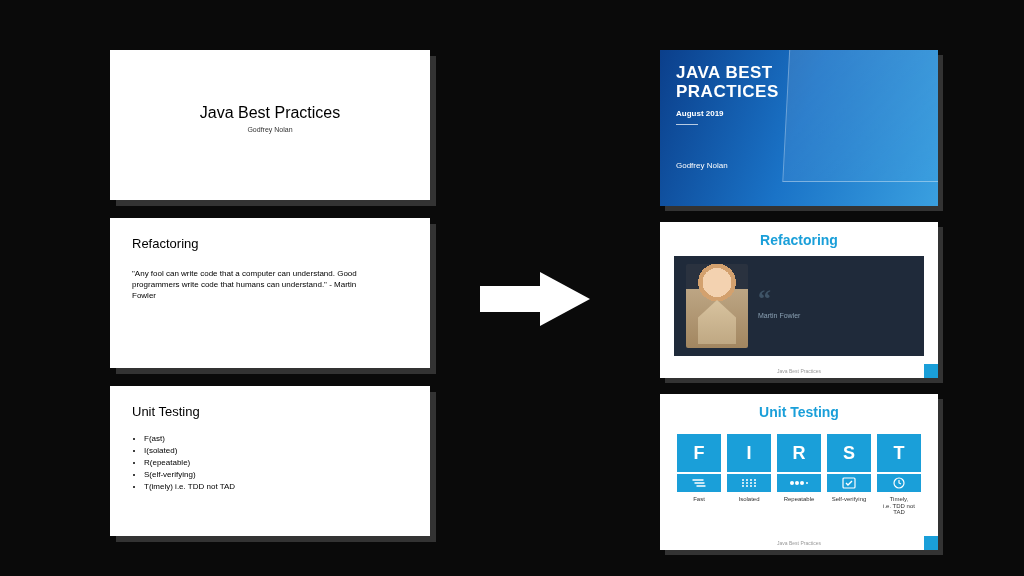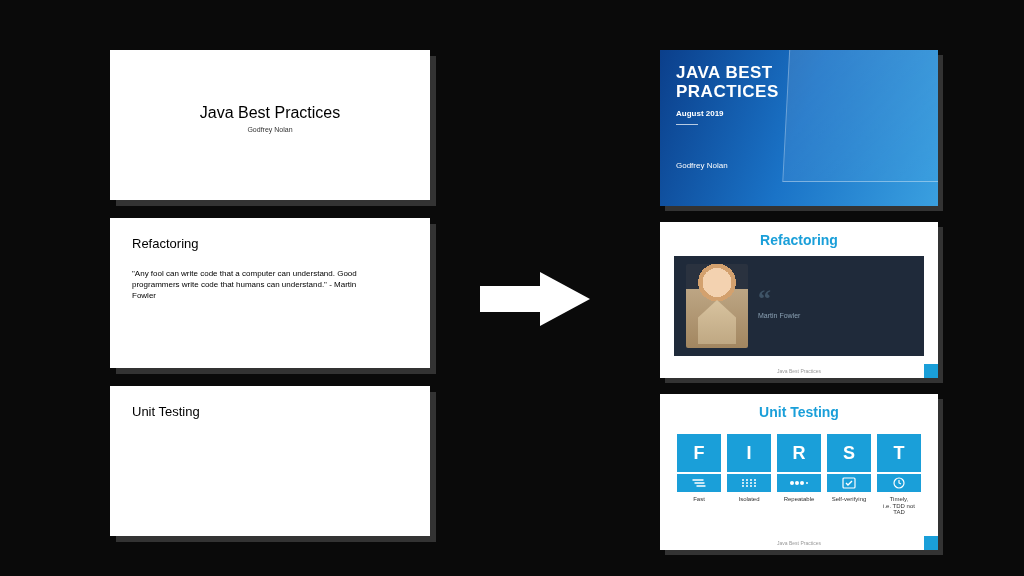--- a/index.html
+++ b/index.html
@@ -124,20 +124,27 @@
     <div class="ls1-sub">Godfrey Nolan</div>
   </div>
 
   <div class="slide">
     <div class="ls2-title">Refactoring</div>
     <div class="ls2-quote">"Any fool can write code that a computer can understand. Good programmers write code that humans can understand." - Martin Fowler</div>
   </div>
 
   <div class="slide">
     <div class="ls3-title">Unit Testing</div>
+    <ul class="ls3-list">
+      <li>F(ast)</li>
+      <li>I(solated)</li>
+      <li>R(epeatable)</li>
+      <li>S(elf-verifying)</li>
+      <li>T(imely) i.e. TDD not TAD</li>
+    </ul>
   </div>
 
 </div>
 
 <svg class="arrow" viewBox="0 0 110 54">
   <polygon points="0,14 60,14 60,0 110,27 60,54 60,40 0,40" fill="#ffffff"></polygon>
 </svg>
 
 <div class="col right-col">
 

